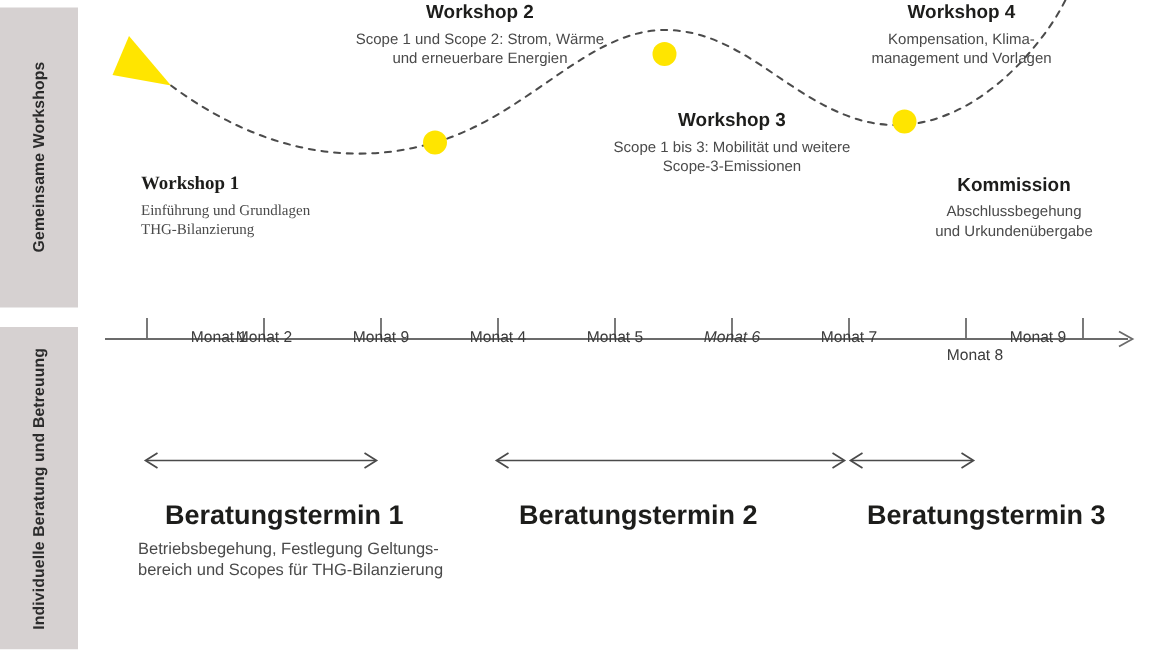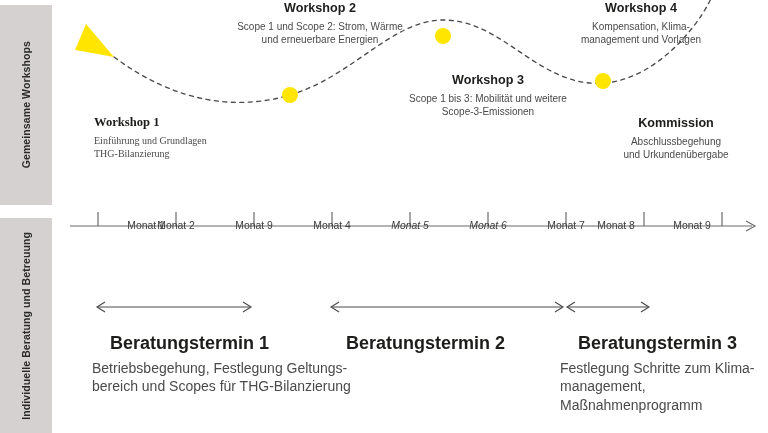--- a/index.html
+++ b/index.html
@@ -92,21 +92,21 @@
     white-space: nowrap;
     transform: translateX(-50%);
     top: 220px;
   }
 
   
   #blk-b1 { left: 40px;  top: 332px; }
   #blk-b2 { left: 276px; top: 332px; }
   #blk-b3 { left: 508px; top: 332px; }
   .block.consult .title { font-size: 18px; padding-left: 18px; }
-  .block.consult .desc  { font-size: 14px; }
+  .block.consult .desc  { font-size: 11px; }
 </style>
 </head>
 <body>
 
 <div class="band" id="band-workshops">
   <span class="band-label">Gemeinsame Workshops</span>
 </div>
 <div class="band" id="band-beratung">
   <span class="band-label">Individuelle Beratung und Betreuung</span>
 </div>
@@ -172,24 +172,24 @@
       <line x1="514" y1="6" x2="514" y2="20"></line>
       <line x1="592" y1="6" x2="592" y2="20"></line>
       <line x1="670" y1="6" x2="670" y2="20"></line>
     </g>
   </svg>
 
   <span class="month-label" style="left:46px;margin-left:48px;">Monat 1</span>
   <span class="month-label" style="left:124px;">Monat 2</span>
   <span class="month-label" style="left:202px;">Monat 9</span>
   <span class="month-label" style="left:280px;">Monat 4</span>
-  <span class="month-label" style="left:358px;font-style:italic;">Monat 5</span>
+  <span class="month-label" style="left:358px;">Monat 5</span>
   <span class="month-label" style="left:436px;font-style:italic;">Monat 6</span>
   <span class="month-label" style="left:514px;">Monat 7</span>
-  <span class="month-label" style="left:564px;">Monat 8</span>
+  <span class="month-label" style="left:598px;margin-top:12px;">Monat 8</span>
   <span class="month-label" style="left:640px;">Monat 9</span>
 
   <svg class="spans-layer" width="716" height="24" viewBox="0 0 716 24" style="top:296px;">
     <g stroke="#4a4a4a" stroke-width="1.15" fill="none">
 
       <g>
         <line x1="46" y1="11" x2="198" y2="11"></line>
         <polyline points="53,6 45,11 53,16"></polyline>
         <polyline points="191,6 199,11 191,16"></polyline>
       </g>
@@ -213,17 +213,15 @@
     <p class="desc">Betriebsbegehung, Festlegung Geltungs-
 bereich und Scopes für THG-Bilanzierung</p>
   </div>
 
   <div class="block left consult" id="blk-b2">
     <p class="title">Beratungstermin 2</p>
   </div>
 
   <div class="block left consult" id="blk-b3">
     <p class="title">Beratungstermin 3</p>
-    <p class="desc">Festlegung Schritte zum Klima-
-management, Maßnahmenprogramm</p>
   </div>
 
 </div>
 
 </body></html>

